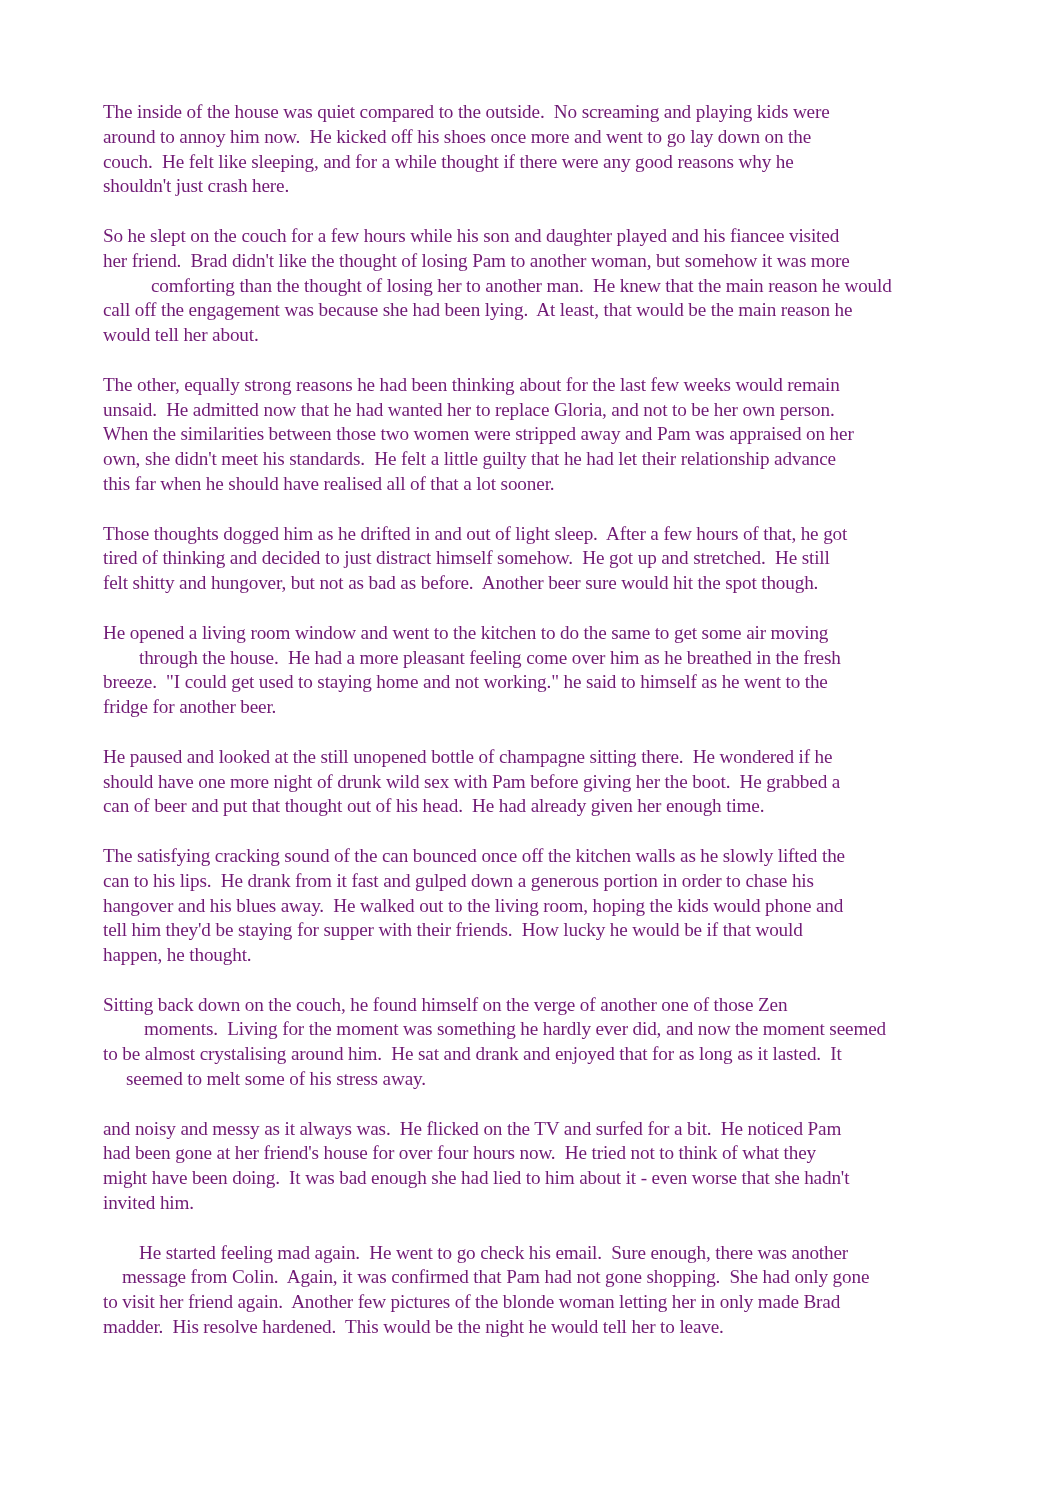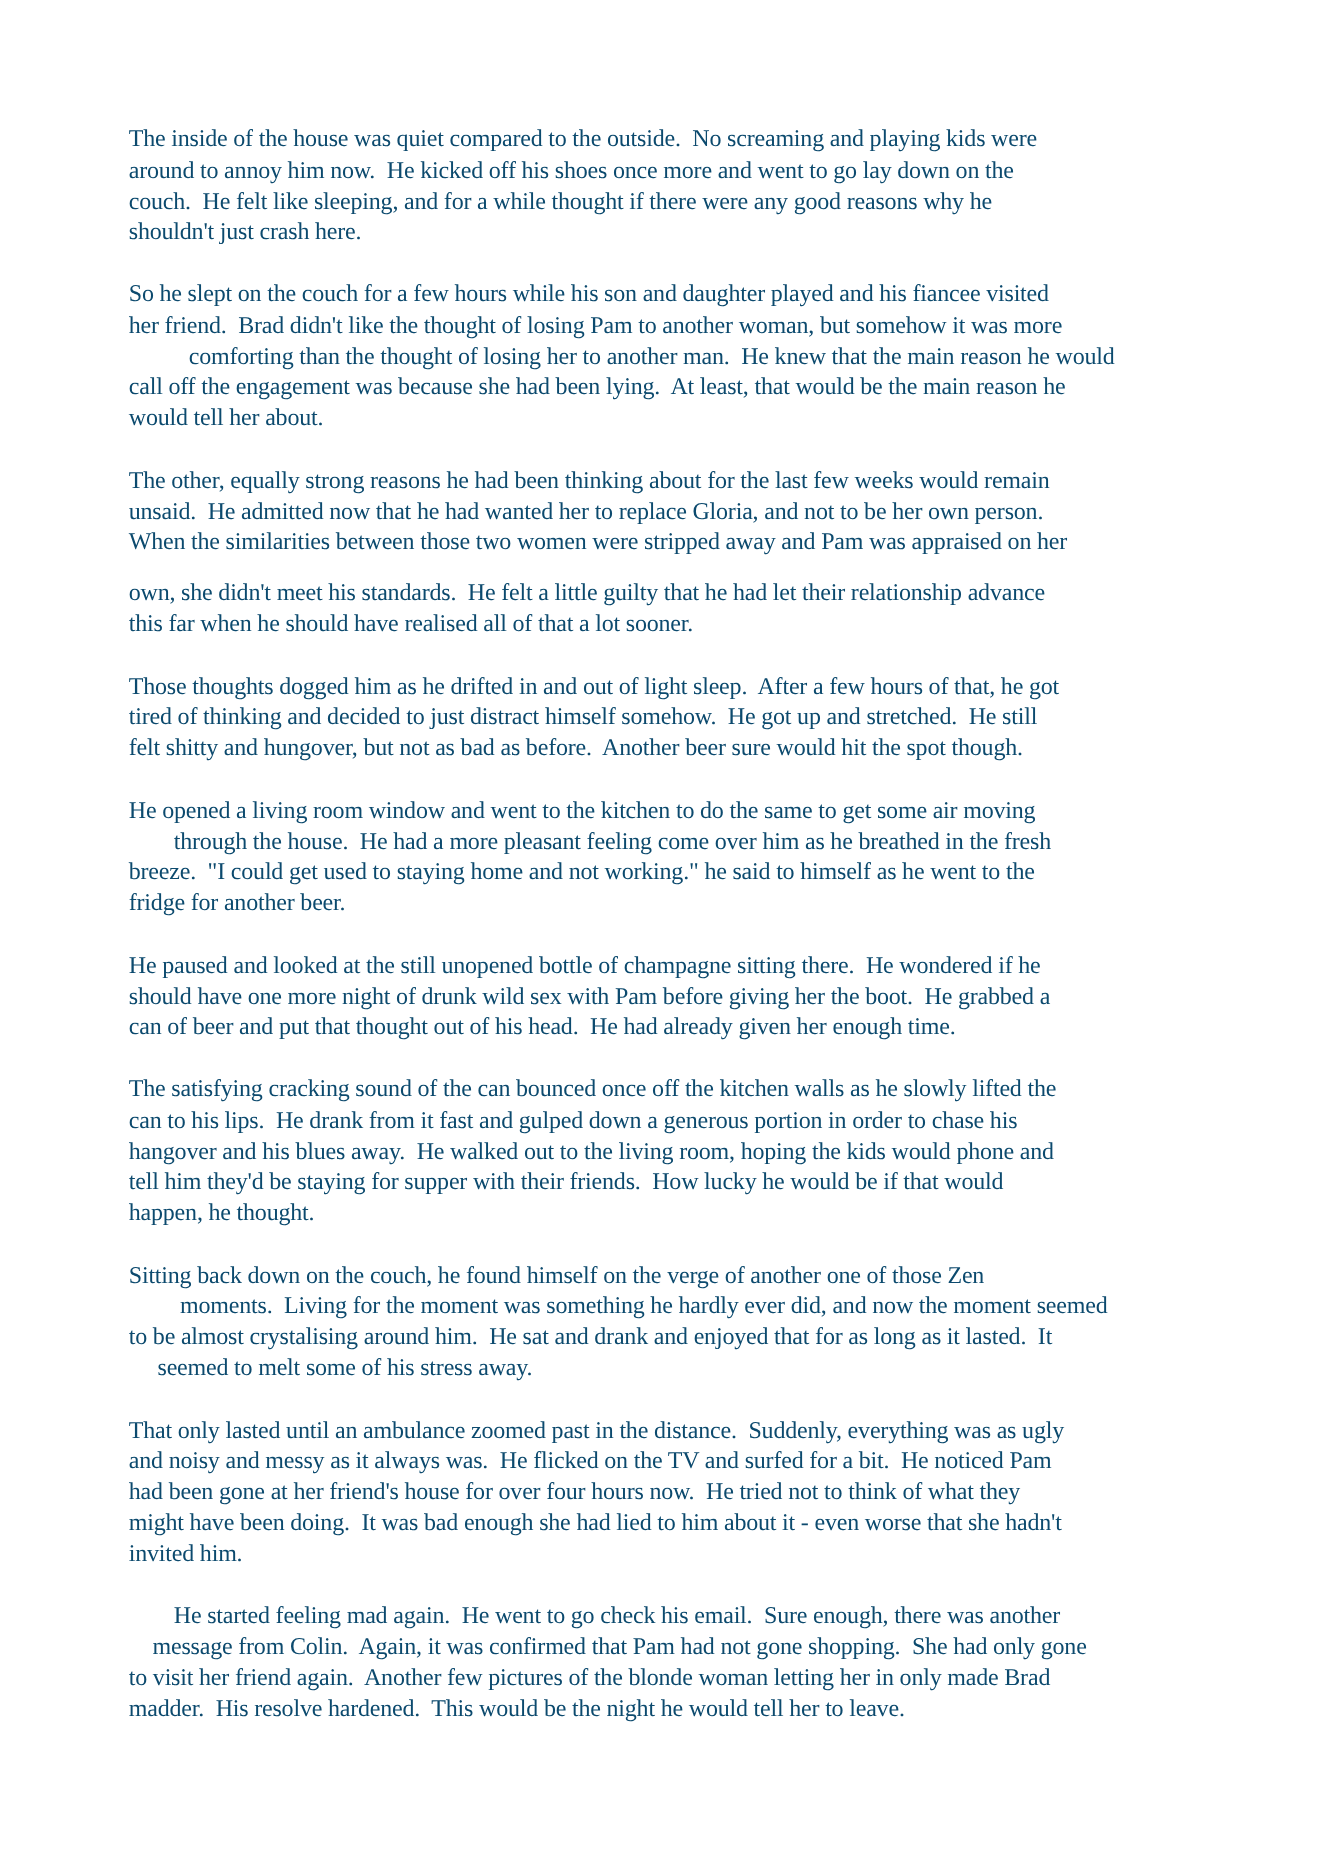--- a/index.html
+++ b/index.html
@@ -5,21 +5,21 @@
   html, body { margin: 0; padding: 0; background: #ffffff; }
   body { width: 1058px; height: 1497px; position: relative; overflow: hidden; }
   .page {
     position: absolute;
     left: 103px;
     top: 100px;
     width: 860px;
     font-family: "Liberation Serif", "DejaVu Serif", serif;
     font-size: 19.2px;
     line-height: 24.8px;
-    color: #0c4a6e;
+    color: #701a75;
     letter-spacing: -0.15px;
   }
   .para { margin: 0 0 24.8px 0; }
   .line { display: block; white-space: nowrap; }
 </style>
 </head>
 <body>
 
 <div class="page" id="page">
     <p class="para">
@@ -32,21 +32,21 @@
       <span class="line" style="white-space: pre;">So he slept on the couch for a few hours while his son and daughter played and his fiancee visited</span>
       <span class="line" style="white-space: pre;">her friend.  Brad didn't like the thought of losing Pam to another woman, but somehow it was more</span>
       <span class="line" style="white-space: pre; margin-left: 48px;">comforting than the thought of losing her to another man.  He knew that the main reason he would</span>
       <span class="line" style="white-space: pre;">call off the engagement was because she had been lying.  At least, that would be the main reason he</span>
       <span class="line" style="white-space: pre;">would tell her about.</span>
     </p>
     <p class="para">
       <span class="line" style="white-space: pre;">The other, equally strong reasons he had been thinking about for the last few weeks would remain</span>
       <span class="line" style="white-space: pre;">unsaid.  He admitted now that he had wanted her to replace Gloria, and not to be her own person.</span>
       <span class="line" style="white-space: pre;">When the similarities between those two women were stripped away and Pam was appraised on her</span>
-      <span class="line" style="white-space: pre; margin-top: 16px;">own, she didn't meet his standards.  He felt a little guilty that he had let their relationship advance</span>
+      <span class="line" style="white-space: pre;">own, she didn't meet his standards.  He felt a little guilty that he had let their relationship advance</span>
       <span class="line" style="white-space: pre;">this far when he should have realised all of that a lot sooner.</span>
     </p>
     <p class="para">
       <span class="line" style="white-space: pre;">Those thoughts dogged him as he drifted in and out of light sleep.  After a few hours of that, he got</span>
       <span class="line" style="white-space: pre;">tired of thinking and decided to just distract himself somehow.  He got up and stretched.  He still</span>
       <span class="line" style="white-space: pre;">felt shitty and hungover, but not as bad as before.  Another beer sure would hit the spot though.</span>
     </p>
     <p class="para">
       <span class="line" style="white-space: pre;">He opened a living room window and went to the kitchen to do the same to get some air moving</span>
       <span class="line" style="white-space: pre; margin-left: 36px;">through the house.  He had a more pleasant feeling come over him as he breathed in the fresh</span>
@@ -65,21 +65,20 @@
       <span class="line" style="white-space: pre;">tell him they'd be staying for supper with their friends.  How lucky he would be if that would</span>
       <span class="line" style="white-space: pre;">happen, he thought.</span>
     </p>
     <p class="para">
       <span class="line" style="white-space: pre;">Sitting back down on the couch, he found himself on the verge of another one of those Zen</span>
       <span class="line" style="white-space: pre; margin-left: 41px;">moments.  Living for the moment was something he hardly ever did, and now the moment seemed</span>
       <span class="line" style="white-space: pre;">to be almost crystalising around him.  He sat and drank and enjoyed that for as long as it lasted.  It</span>
       <span class="line" style="white-space: pre; margin-left: 23px;">seemed to melt some of his stress away.</span>
     </p>
     <p class="para">
-      <span class="line" style="white-space: pre;">That only lasted until an ambulance zoomed past in the distance.  Suddenly, everything was as ugly</span>
       <span class="line" style="white-space: pre;">and noisy and messy as it always was.  He flicked on the TV and surfed for a bit.  He noticed Pam</span>
       <span class="line" style="white-space: pre;">had been gone at her friend's house for over four hours now.  He tried not to think of what they</span>
       <span class="line" style="white-space: pre;">might have been doing.  It was bad enough she had lied to him about it - even worse that she hadn't</span>
       <span class="line" style="white-space: pre;">invited him.</span>
     </p>
     <p class="para">
       <span class="line" style="white-space: pre; margin-left: 36px;">He started feeling mad again.  He went to go check his email.  Sure enough, there was another</span>
       <span class="line" style="white-space: pre; margin-left: 19px;">message from Colin.  Again, it was confirmed that Pam had not gone shopping.  She had only gone</span>
       <span class="line" style="white-space: pre;">to visit her friend again.  Another few pictures of the blonde woman letting her in only made Brad</span>
       <span class="line" style="white-space: pre;">madder.  His resolve hardened.  This would be the night he would tell her to leave.</span>

